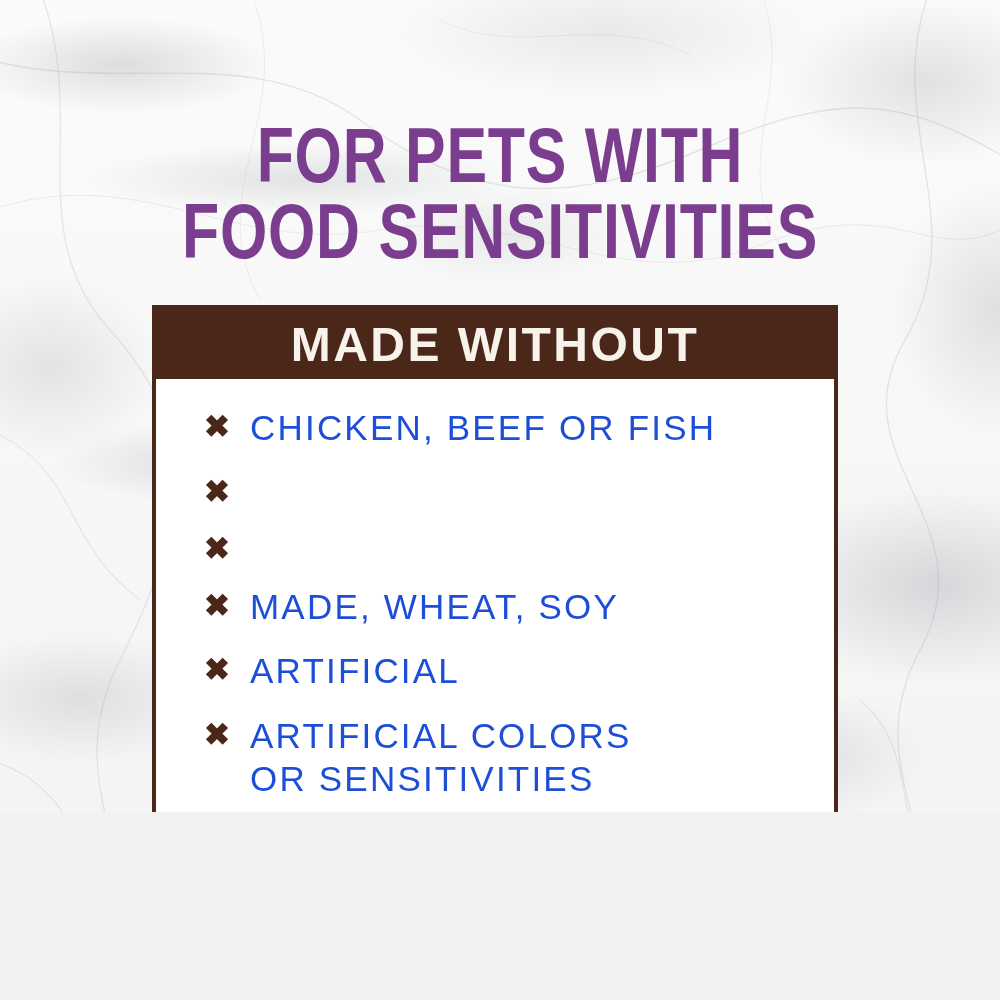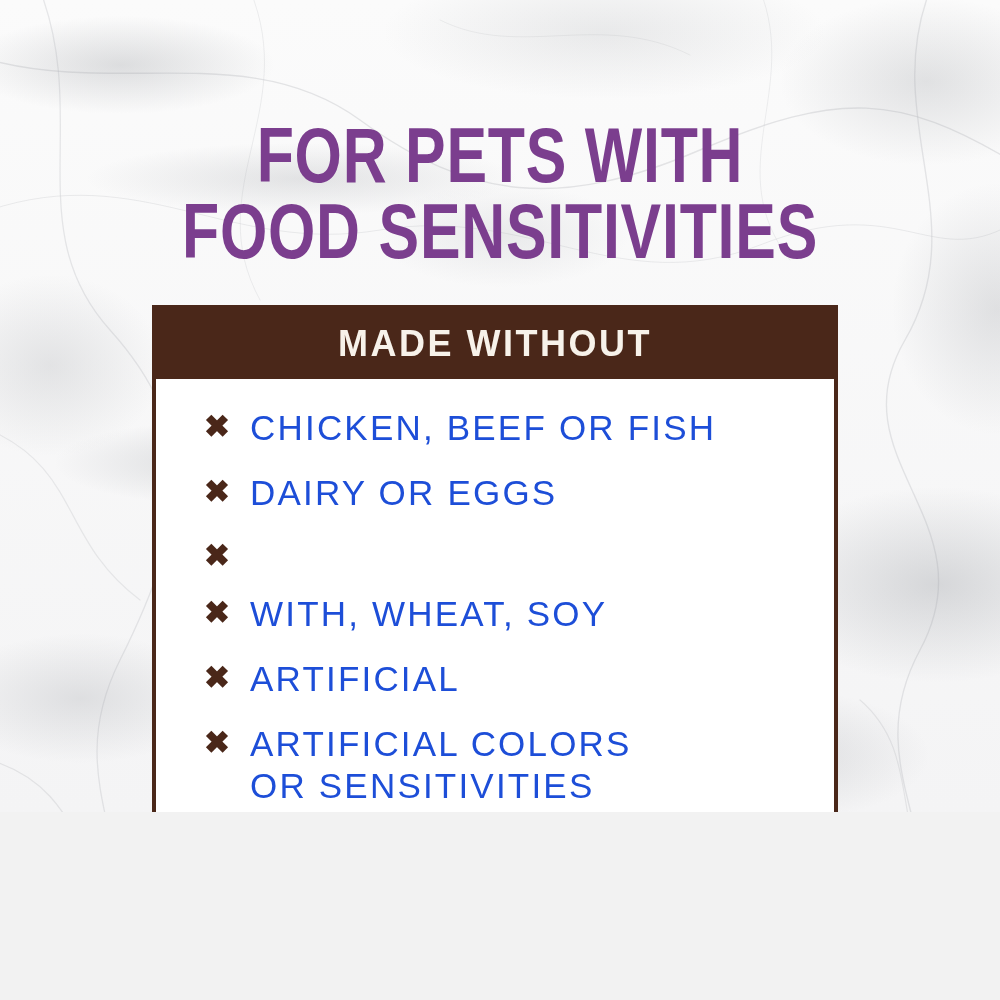--- a/index.html
+++ b/index.html
@@ -87,21 +87,21 @@
     height: 70px;
     background: #4a2719;
     display: flex;
     align-items: center;
     justify-content: center;
   }
   .card-header .title {
     color: #f7f2ea;
     font-family: "Liberation Sans", sans-serif;
     font-weight: 700;
-    font-size: 36px;
+    font-size: 48px;
     letter-spacing: 2.5px;
     white-space: nowrap;
   }
 
   .card-body {
     padding: 28px 0 0 48px;
   }
 
   .item {
     display: flex;
@@ -168,30 +168,29 @@
     </div>
     <div class="card-body">
 
       <div class="item">
         <span class="xmark">✖</span>
         <span class="item-text">CHICKEN, BEEF OR FISH</span>
       </div>
 
       <div class="item">
         <span class="xmark">✖</span>
-        <span class="item-text">DAIRY OR EGGS</span>
-      </div>
-
-      <div class="item">
-        <span class="xmark">✖</span>
-      </div>
-
-      <div class="item">
-        <span class="xmark">✖</span>
-        <span class="item-text">WITH, WHEAT, SOY</span>
+      </div>
+
+      <div class="item">
+        <span class="xmark">✖</span>
+      </div>
+
+      <div class="item">
+        <span class="xmark">✖</span>
+        <span class="item-text">MADE, WHEAT, SOY</span>
       </div>
 
       <div class="item">
         <span class="xmark">✖</span>
         <span class="item-text">ARTIFICIAL</span>
       </div>
 
       <div class="item">
         <span class="xmark">✖</span>
         <span class="item-text">ARTIFICIAL COLORS

